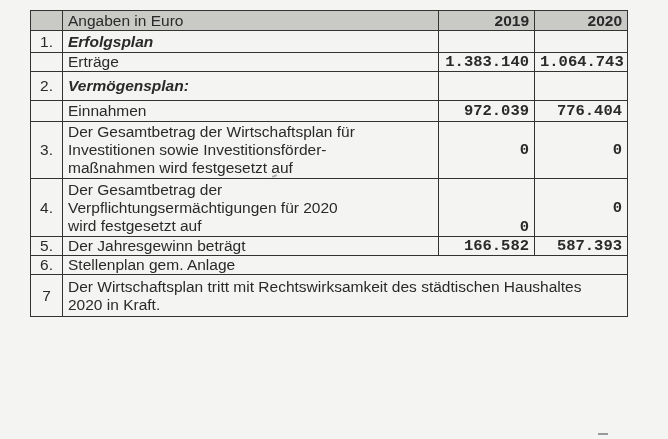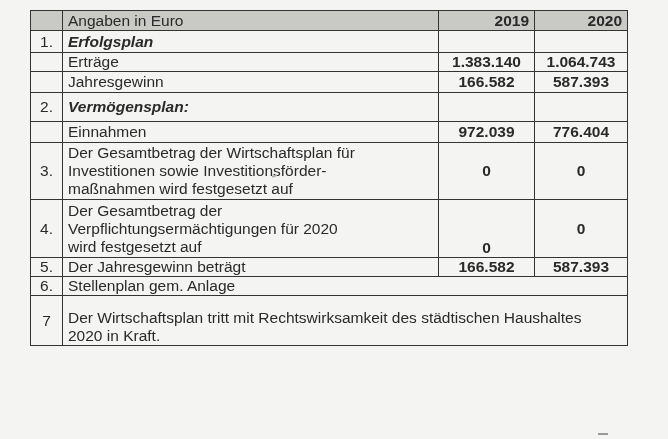--- a/index.html
+++ b/index.html
@@ -7,21 +7,21 @@
        font-family:"Liberation Sans", sans-serif;color:#2a2a2a;}
   .tbl{position:absolute;left:30px;top:10px;width:597px;border-collapse:collapse;table-layout:fixed;font-size:15.5px;}
   .tbl td{border:1.3px solid #333;padding:0 5px;line-height:18px;vertical-align:middle;margin-left:21px;}
   .tbl col.c-num{width:32px;}
   .tbl col.c-lbl{width:376px;}
   .tbl col.c-y1{width:96px;}
   .tbl col.c-y2{width:93px;}
   .hdr td{background:#c9c9c6;height:19px;}
   .hdr .yr{text-align:right;font-weight:bold;}
   .num{text-align:center;}
-  .val{text-align:center;}
+  .val{text-align:right;font-family:Liberation Mono, monospace;}
   .b{font-weight:bold;}
   .bi{font-weight:bold;font-style:italic;}
   .bottom{vertical-align:bottom !important;}
   .mark{position:absolute;left:272px;top:175px;width:5px;height:2px;background:#aaa;transform:rotate(-20deg);}
   .mark2{position:absolute;left:598px;top:433px;width:10px;height:2px;background:#999;}
 </style>
 </head>
 <body>
 
 <table class="tbl">
@@ -48,26 +48,20 @@
   </tr>
 
   <tr style="height:18px">
     <td></td>
     <td>Erträge</td>
     <td class="val b">1.383.140</td>
     <td class="val b">1.064.743</td>
   </tr>
 
 
-  <tr style="height:21px">
-    <td></td>
-    <td>Jahresgewinn</td>
-    <td class="val b">166.582</td>
-    <td class="val b">587.393</td>
-  </tr>
 
   <tr style="height:29px">
     <td class="num">2.</td>
     <td class="bi">Vermögensplan:</td>
     <td></td>
     <td></td>
   </tr>
 
   <tr style="height:21px">
     <td></td>
@@ -108,21 +102,21 @@
   </tr>
 
 
   <tr style="height:18px">
     <td class="num">6.</td>
     <td colspan="3">Stellenplan gem. Anlage</td>
   </tr>
 
   <tr style="height:42px">
     <td class="num">7</td>
-    <td colspan="3" style="vertical-align:top;padding-top:13px">
+    <td colspan="3" style="vertical-align:top;padding-top:3px">
       <div>Der Wirtschaftsplan tritt mit Rechtswirksamkeit des städtischen Haushaltes</div>
       <div>2020 in Kraft.</div>
     </td>
   </tr>
 </tbody>
   </table>
 
 <div class="mark"></div>
 <div class="mark2"></div>
 

